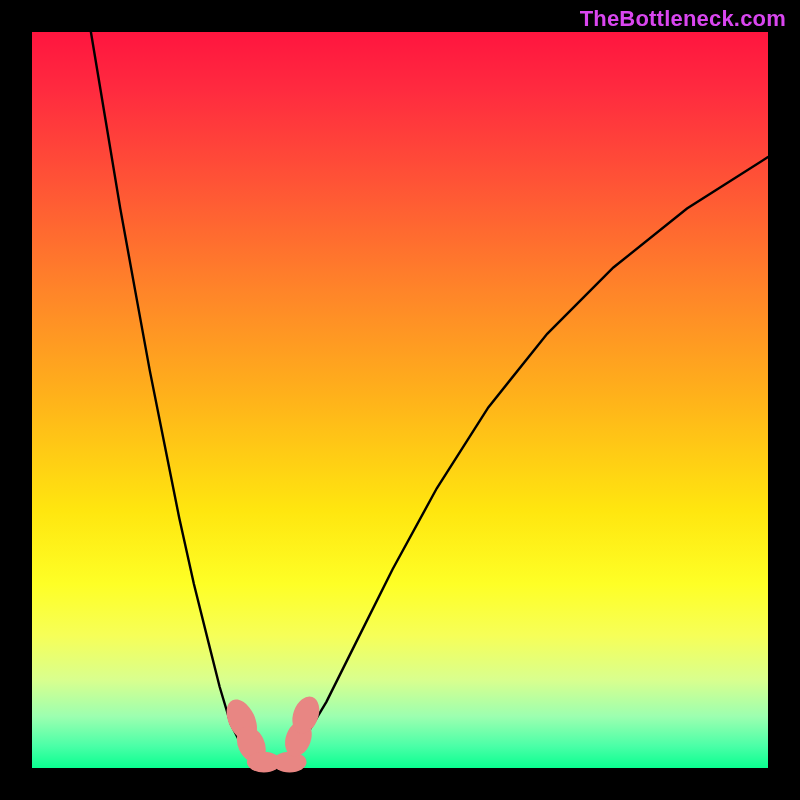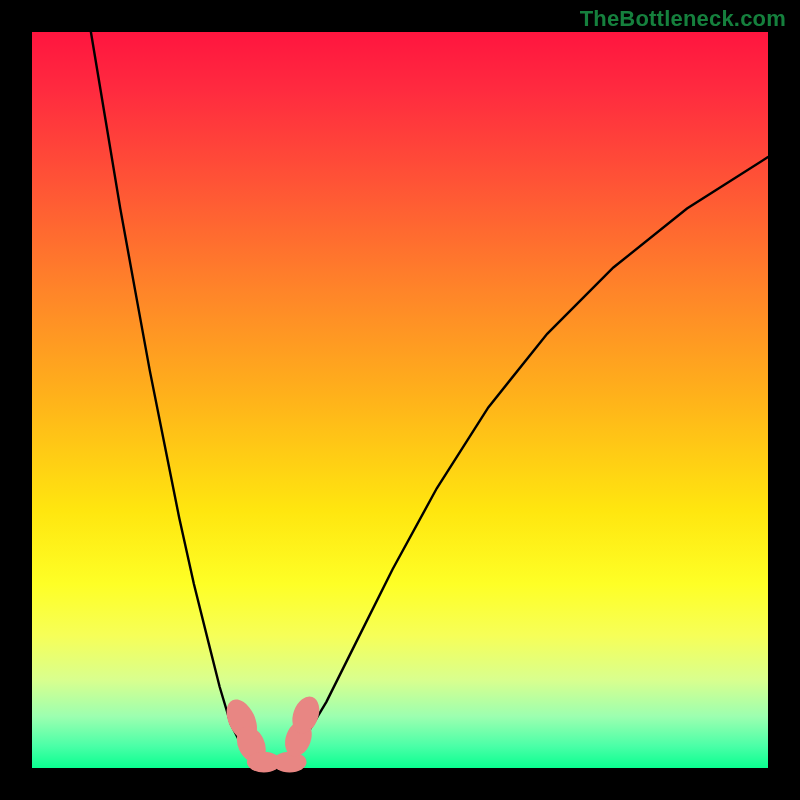--- a/index.html
+++ b/index.html
@@ -29,21 +29,21 @@
       #d9ff8e 88%,
       #9cffb0 93%,
       #4bffa7 97%,
       #0aff90 100%
     );
   }
   .watermark {
     position: absolute;
     top: 6px;
     right: 14px;
-    color: #15803d;
+    color: #d946ef;
     font-size: 22px;
     font-weight: 600;
     letter-spacing: 0.2px;
     user-select: none;
   }
   svg.curve {
     position: absolute;
     left: 0;
     top: 0;
     width: 736px;

